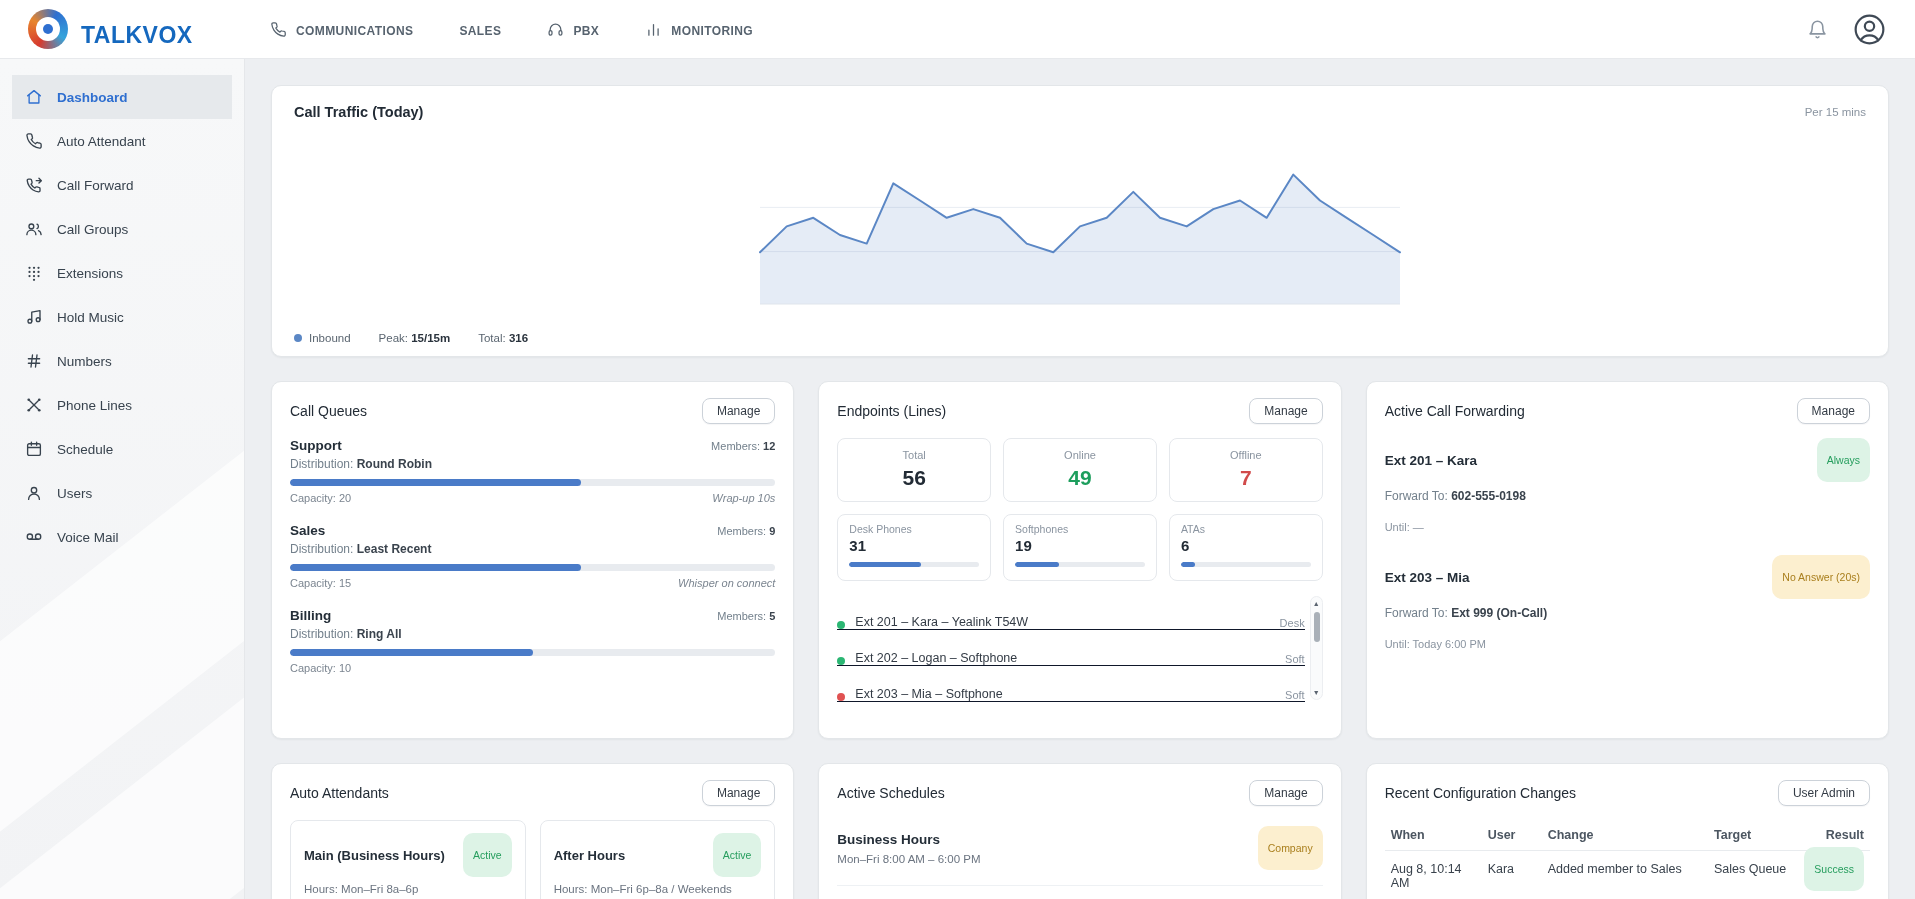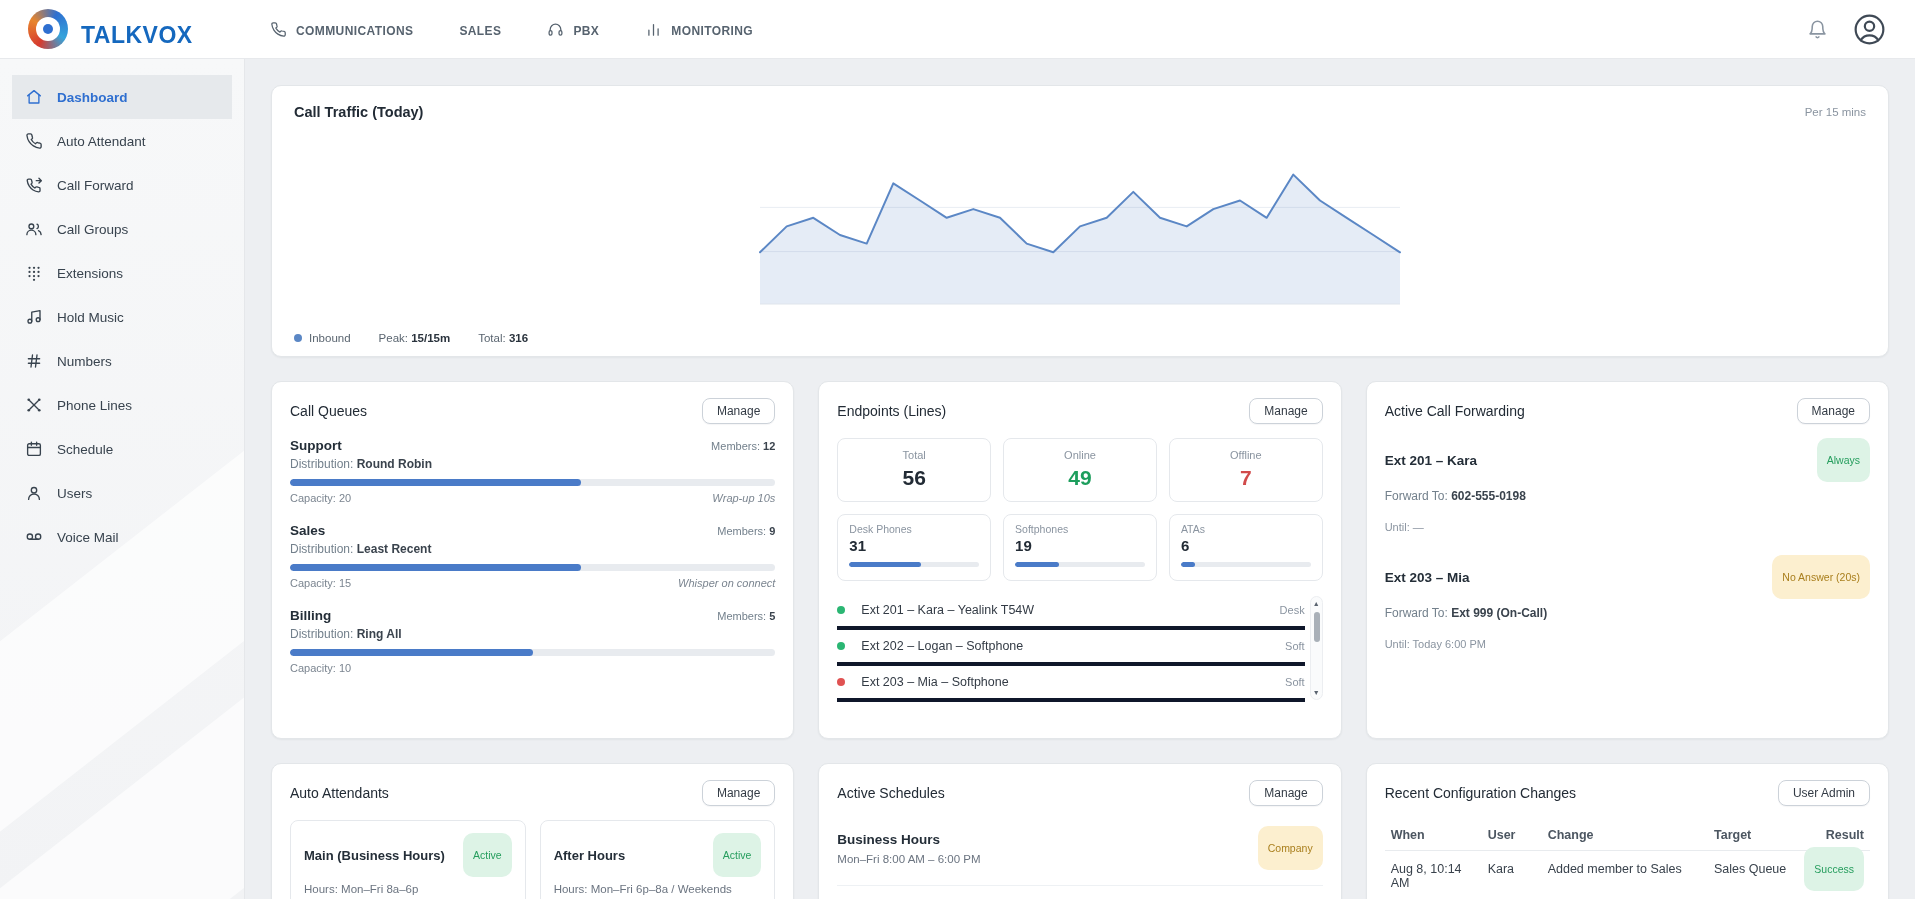--- a/index.html
+++ b/index.html
@@ -81,21 +81,21 @@
   .stats{display:grid;grid-template-columns:repeat(3,1fr);gap:12px}
   .stat{border:1px solid #e5e8ec;border-radius:8px;text-align:center;padding:10px 6px 11px}
   .stat .lb{font-size:11px;color:#8a94a0;margin-bottom:5px}
   .stat .val{font-size:21px;font-weight:700}
   .types{margin-top:12px}
   .type{border:1px solid #e5e8ec;border-radius:8px;padding:8px 11px 13px;text-align:left}
   .type .lb{font-size:10.5px;color:#8a94a0}
   .type .val{font-size:15px;font-weight:700;margin:2px 0 8px;color:#222b35}
   .type .track{height:5px}
   .ep-list-wrap{position:relative;margin-top:13px;padding-right:18px}
-  .ep-row{display:flex;align-items:center;gap:16px;height:36px;border-bottom:4px solid #0f172a;font-size:12.5px;color:#333b45;cursor:pointer}
+  .ep-row{display:flex;align-items:flex-end;gap:10px;height:36px;border-bottom:1px solid #0f172a;font-size:12.5px;color:#333b45;cursor:pointer}
   .ep-dot{width:8px;height:8px;border-radius:50%;flex:0 0 auto}
   .ep-tag{margin-left:auto;font-size:11px;color:#8a94a0}
   .scrollbar{position:absolute;right:0;top:2px;bottom:2px;width:13px;display:flex;flex-direction:column;align-items:center;justify-content:space-between;background:#fafbfc;border:1px solid #eceef1;border-radius:7px;padding:3px 0;cursor:pointer}
   .sb-arrow{font-size:7px;color:#5a6470;line-height:1}
   .sb-thumb{position:absolute;top:15px;left:3px;width:6px;height:30px;background:#a9b0b8;border-radius:3px}
 
   
   .fw-item{margin-bottom:22px}
   .fw-top{display:flex;justify-content:space-between;align-items:center}
   .fw-name{font-size:13.5px;font-weight:700;color:#242e38}

